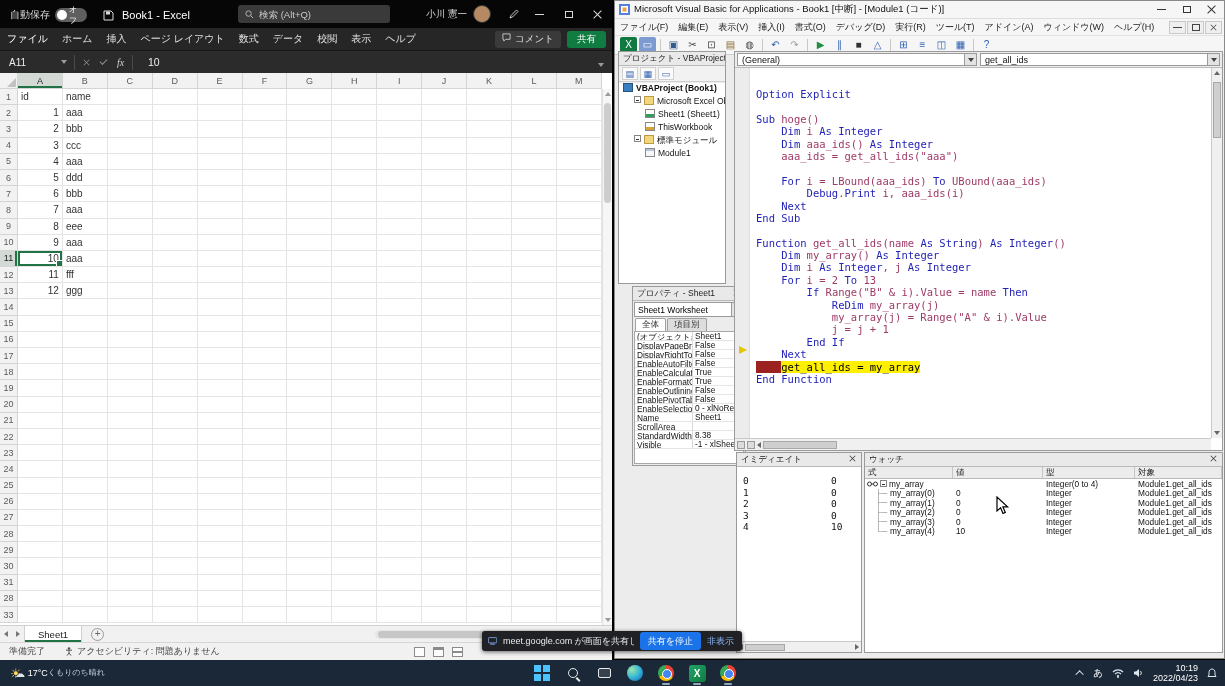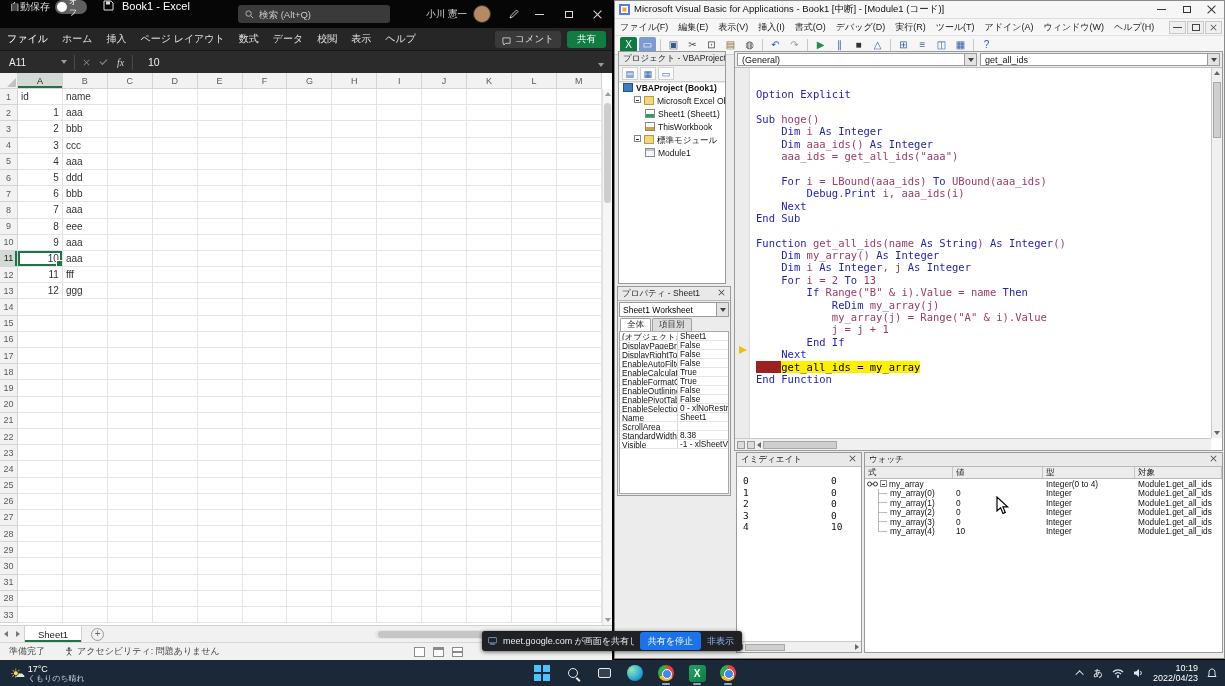--- a/index.html
+++ b/index.html
@@ -14,40 +14,40 @@
 .x-icon::before,.x-icon::after{content:"";position:absolute;top:4px;left:-1px;width:11px;height:1px;background:currentColor}
 .x-icon::before{transform:rotate(45deg)}.x-icon::after{transform:rotate(-45deg)}
 .x-sm{transform:scale(.7)}
 .caret-down{width:0;height:0;border-left:3px solid transparent;border-right:3px solid transparent;border-top:4px solid currentColor;display:inline-block}
 .caret-right{width:0;height:0;border-top:3px solid transparent;border-bottom:3px solid transparent;border-left:4px solid currentColor;display:inline-block}
 .caret-left{width:0;height:0;border-top:3px solid transparent;border-bottom:3px solid transparent;border-right:4px solid currentColor;display:inline-block}
 .check-icon{display:inline-block;width:7px;height:4px;border-left:1.5px solid currentColor;border-bottom:1.5px solid currentColor;transform:rotate(-45deg);margin-top:-2px}
 
 
 .excel{position:absolute;left:0;top:0;width:612px;height:660px;background:#fff}
-.xl-title{position:absolute;left:0;top:0;right:0;height:30px;background:#060606;display:flex;align-items:flex-start;color:#e6e6e6;font-size:10px}
+.xl-title{position:absolute;left:0;top:0;right:0;height:30px;background:#060606;display:flex;align-items:center;color:#e6e6e6;font-size:10px}
 .xl-autosave{margin-left:10px;color:#ddd}
 .xl-toggle{width:32px;height:14px;background:#5f5f5f;border-radius:7px;margin:0 6px 0 5px;display:flex;align-items:center;padding:0 2px;font-size:8px;color:#fff;gap:2px}
 .xl-knob{width:10px;height:10px;border-radius:50%;background:#fff;flex:none}
 .xl-book{font-size:11px;color:#fff;margin-left:8px}
 .xl-save-ic{margin-left:10px;display:flex}
 .xl-search{position:absolute;left:238px;top:5px;width:152px;height:18px;background:#3a3a3a;border-radius:3px;display:flex;align-items:center;gap:5px;padding:0 7px}
 .xl-search input{background:transparent;border:none;outline:none;color:#c9c9c9;font-size:9.5px;width:115px;font-family:inherit}
 .xl-search input::placeholder{color:#c9c9c9}
 .xl-tright{position:absolute;right:0;top:0;height:28px;display:flex;align-items:center}
 .xl-user{font-size:9.5px;color:#ddd;margin-right:6px}
 .xl-avatar{width:18px;height:18px;border-radius:50%;background:#b58a63;margin-right:12px;border:1px solid #333}
 .wbtn{width:29px;height:28px;display:flex;align-items:center;justify-content:center;color:#d9d9d9}
 .xl-pen{width:22px;display:flex;justify-content:center}
 
 .xl-ribbon{position:absolute;left:0;top:28px;right:0;height:22px;background:#262626;display:flex;align-items:center}
 .rtab{color:#e0e0e0;font-size:10px;padding:0 7px;white-space:nowrap}
 .rtab-file{color:#fff}
 .xl-ribbon-right{margin-left:auto;display:flex;align-items:center;gap:6px;margin-right:6px}
-.xl-comments{display:flex;gap:4px;align-items:flex-end;color:#e0e0e0;font-size:9.5px;background:#3a3a3a;border-radius:3px;padding:2px 7px}
+.xl-comments{display:flex;gap:4px;align-items:flex-start;color:#e0e0e0;font-size:9.5px;background:#3a3a3a;border-radius:3px;padding:2px 7px}
 .xl-share{display:flex;gap:4px;align-items:center;color:#fff;font-size:9.5px;background:#107c41;border-radius:3px;padding:2px 10px}
 
 .xl-formula{position:absolute;left:0;top:50px;right:0;height:23px;background:#2b2b2b;display:flex;align-items:center;border-top:1px solid #171717}
 .fx-name{width:56px;height:100%;display:flex;align-items:center;color:#eee;font-size:10px;padding-left:9px}
 .fx-nb-btn{width:15px;color:#999;display:flex;justify-content:center}
 .fx-div{width:1px;height:15px;background:#4a4a4a;margin:0 3px}
 .fx-btn{width:17px;display:flex;justify-content:center;color:#8f8f8f}
 .fx-fx{color:#cfcfcf;font-size:10px;font-style:italic;font-family:"Liberation Serif",serif}
 .fx-value{color:#eee;font-size:10.5px;padding-left:12px;flex:1}
 .fx-expand{margin-right:8px;color:#999;transform:rotate(0)}
@@ -115,21 +115,21 @@
 .titem.b{font-weight:bold}
 .expander{width:7px;height:7px;border:1px solid #848484;background:#fff;position:relative;flex:none}
 .expander::before{content:"";position:absolute;left:1px;right:1px;top:2.5px;height:1px;background:#333}
 .ticon{width:10px;height:9px;flex:none}
 .ic-project{background:#3a7ebf;border:1px solid #26537f}
 .ic-folder{background:#f3d67a;border:1px solid #b89b44}
 .ic-sheet{background:#fff;border:1px solid #888;box-shadow:inset 0 -3px 0 #2e9e59}
 .ic-workbook{background:#fff;border:1px solid #888;box-shadow:inset 0 -3px 0 #d8a23a}
 .ic-module{background:#f4f6f9;border:1px solid #888;box-shadow:inset 0 2px 0 #b8c6dd}
 
-.p-props{left:2px;top:285px;width:114px;height:210px}
+.p-props{left:17px;top:285px;width:114px;height:180px}
 .psel{height:15px;margin:1px;background:#fff;border:1px solid #9a9a9a;font-size:8.5px;display:flex;align-items:center;padding-left:3px;position:relative;white-space:nowrap;overflow:hidden}
 .psel-btn{position:absolute;right:0;top:0;bottom:0;width:12px;background:#e3e3e3;border-left:1px solid #9a9a9a;display:flex;align-items:center;justify-content:center;color:#444}
 .ptabs{height:13px;display:flex;font-size:8.5px;padding-left:2px;gap:1px}
 .ptab{padding:0 6px;background:#ddd;border:1px solid #a0a0a0;border-bottom:none;border-radius:2px 2px 0 0;color:#333}
 .ptab.on{background:#fff}
 .pgrid{position:absolute;left:1px;right:1px;top:44px;bottom:1px;background:#fff;border:1px solid #a8a8a8;font-size:8.3px;overflow:hidden;color:#111}
 .prow{display:flex;height:9px;border-bottom:1px solid #e5e5e5;align-items:center}
 .prow .pn{width:58px;border-right:1px solid #d8d8d8;padding-left:2px;overflow:hidden;white-space:nowrap;height:100%}
 .prow .pv{flex:1;padding-left:2px;overflow:hidden;white-space:nowrap}
 
@@ -174,21 +174,21 @@
 .wc-ctx{flex:1;padding-left:3px}
 .branch{color:#888;font-size:8px;width:13px;text-align:center;flex:none;margin-left:8px}
 .wexp{width:7px;height:7px;border:1px solid #848484;background:#fff;position:relative;flex:none}
 .wexp::before{content:"";position:absolute;left:1px;right:1px;top:2.5px;height:1px;background:#333}
 
 
 .taskbar{position:absolute;left:0;top:660px;width:1225px;height:26px;background:#1b2838;display:flex;align-items:center;color:#fff}
 .tb-weather{display:flex;align-items:center;gap:6px;margin-left:10px}
 .tb-wicon{font-size:13px;color:#ffd75e;position:relative}
 .tb-wcloud{position:absolute;left:5px;top:2px;font-size:10px;color:#dfe6ec}
-.tb-wtxt{display:flex;flex-direction:column;justify-content:flex-start}
+.tb-wtxt{display:flex;flex-direction:row;justify-content:flex-start}
 .tb-wtemp{font-size:9px;line-height:10px}
 .tb-wcond{font-size:8px;color:#c8d2dc;line-height:9px}
 .tb-center{position:absolute;left:530px;top:0;height:26px;display:flex;gap:7px;align-items:center}
 .tbtn{width:24px;height:24px;display:flex;align-items:center;justify-content:center;position:relative}
 .tbtn.open::after{content:"";position:absolute;bottom:0px;left:8px;width:8px;height:2px;background:#8fa6bb;border-radius:1px}
 .ti-start{display:grid;grid-template-columns:7px 7px;grid-template-rows:7px 7px;gap:1.5px}
 .ti-start i{background:#4cc2ff;display:block}
 .ti-search{width:10px;height:10px;border:1.5px solid #e8e8e8;border-radius:50%;position:relative}
 .ti-search::after{content:"";position:absolute;left:8px;top:8px;width:5px;height:1.5px;background:#e8e8e8;transform:rotate(45deg);transform-origin:0 0}
 .ti-task{width:13px;height:10px;border:1.5px solid #e8e8e8;border-radius:2px;background:rgba(255,255,255,.12)}

